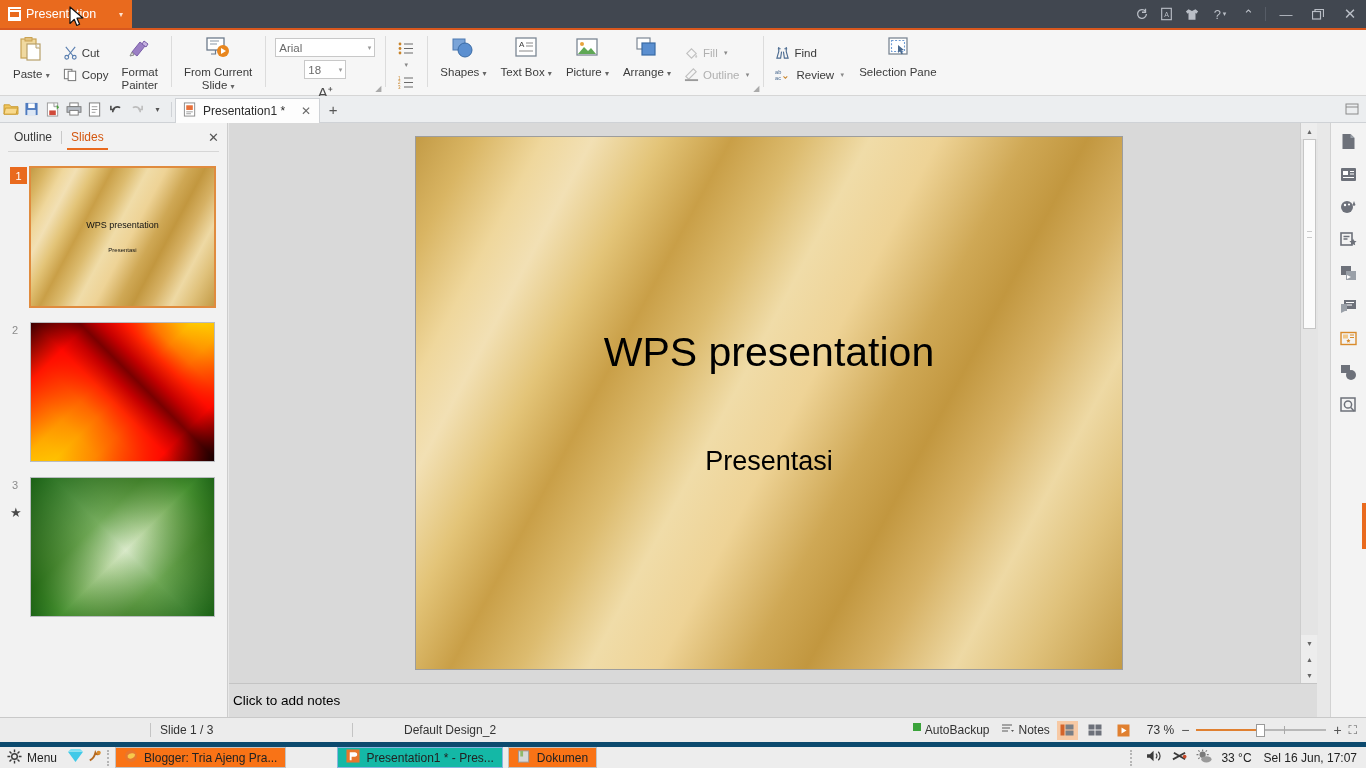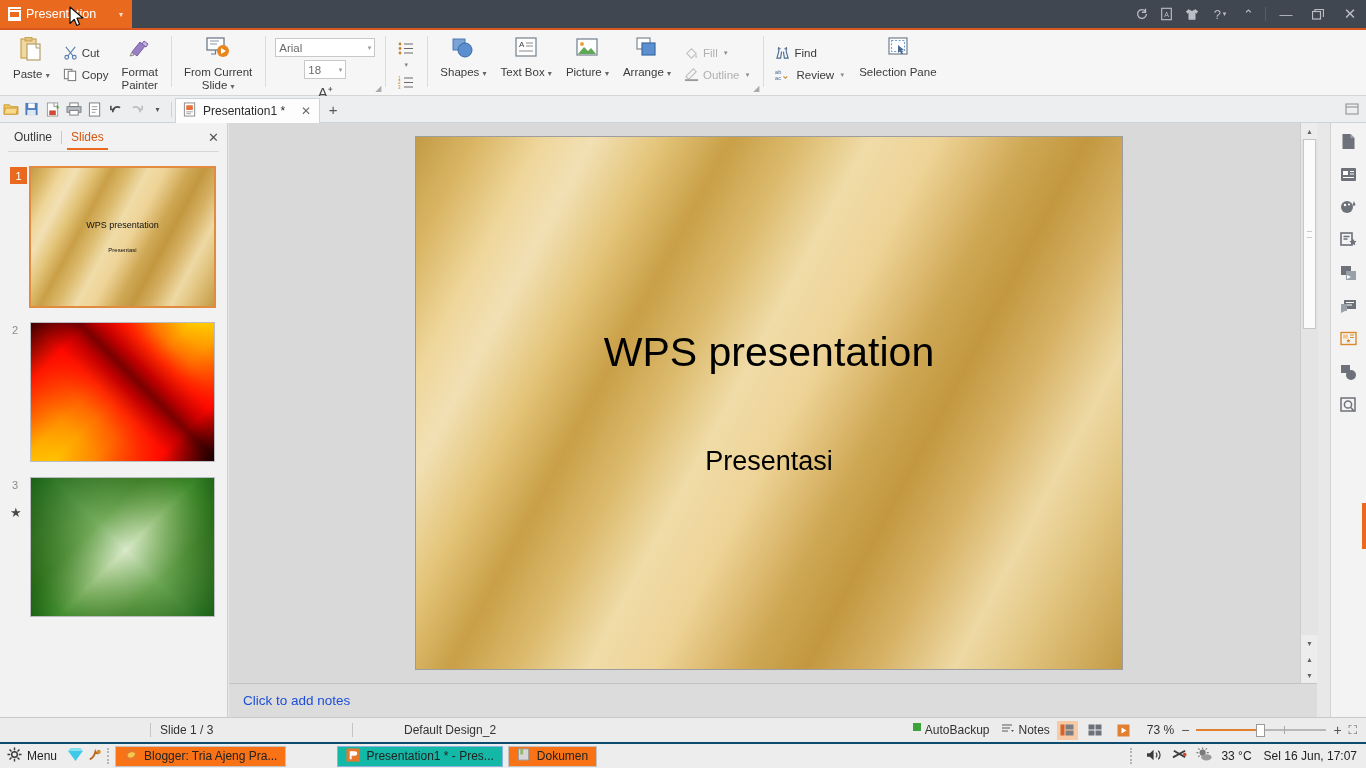--- a/index.html
+++ b/index.html
@@ -188,22 +188,22 @@
   .vs-thumb:after {
     content:""; position:absolute; left:3px; right:3px; top:50%; height:5px;
     border-top:1px solid #cacaca; border-bottom:1px solid #cacaca; margin-top:-3px;
   }
   .vs-bottom { position:absolute; bottom:0; left:0; width:17px; }
 
   
   .notes {
     position:absolute; top:683px; left:229px; width:1088px; height:34px;
     background:#dcdcdc; border-top:1px solid #c4c4c4;
-    display:flex; align-items:center; padding-left:14px;
-    font-size:13.5px; color:#1d4ed8;
+    display:flex; align-items:center; padding-left:4px;
+    font-size:13.5px; color:#000000;
   }
 
   
   .rail {
     position:absolute; top:123px; right:0; width:36px; height:594px;
     background:#f3f3f3; border-left:1px solid #d2d2d2;
     display:flex; flex-direction:column; align-items:center; padding-top:8px; gap:13px;
   }
   .rail .ri { width:22px; height:20px; display:flex; align-items:center; justify-content:center; font-size:14px; color:#5d6066; }
   .rail .ri.hl { color:#d98b2b; }
@@ -225,21 +225,21 @@
   .viewbtn.on { background:#f7c9a4; }
   .zoomtrack { position:relative; width:130px; height:12px; display:flex; align-items:center; }
   .zoomtrack .ln { position:absolute; left:0; right:0; top:5px; height:2px; background:#b8b8b8; }
   .zoomtrack .fill { position:absolute; left:0; width:62px; top:5px; height:2px; background:#e08030; }
   .zoomtrack .mid { position:absolute; left:88px; top:2px; width:1px; height:8px; background:#a9a9a9; }
   .zoomtrack .knob { position:absolute; left:60px; top:0; width:9px; height:13px; background:#fff; border:1px solid #9a9a9a; }
 
   
   .taskbar {
     position:absolute; top:742px; left:0; width:1366px; height:26px;
-    background:#ededed; border-top:2px solid #0c4a6e;
+    background:#ededed; border-top:5px solid #0c4a6e;
     display:flex; align-items:center; font-size:12px; color:#222;
   }
   .tb-menu { display:flex; align-items:center; gap:5px; padding:0 7px; }
   .tdots { width:3px; height:16px; border-left:2px dotted #b5b5b5; margin:0 5px; }
   .task {
     height:21px; display:flex; align-items:center; gap:6px; padding:0 8px;
     border:1px solid #c3c3c3; background:#f97316; margin-right:5px; max-width:185px;
     overflow:hidden; white-space:nowrap;
   }
   .task.active { background:#14b8a6; border-color:#8ab4e0;margin-left:46px; }

